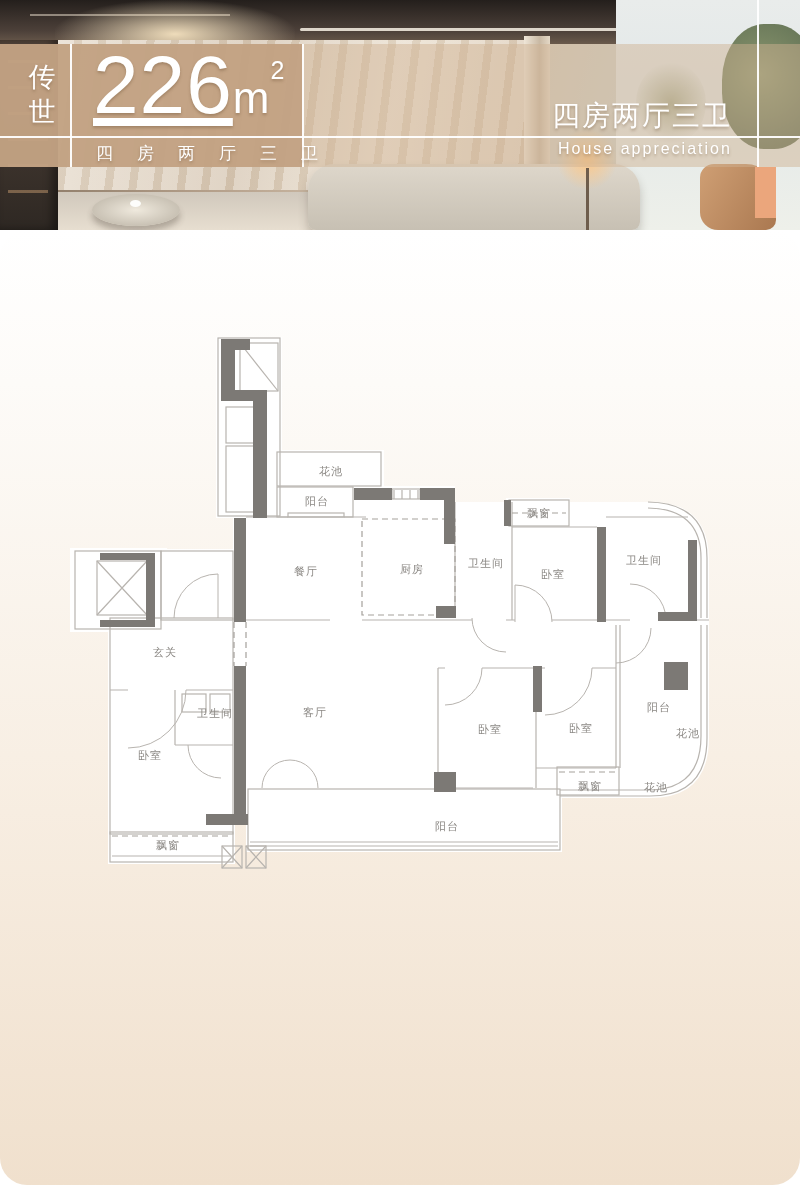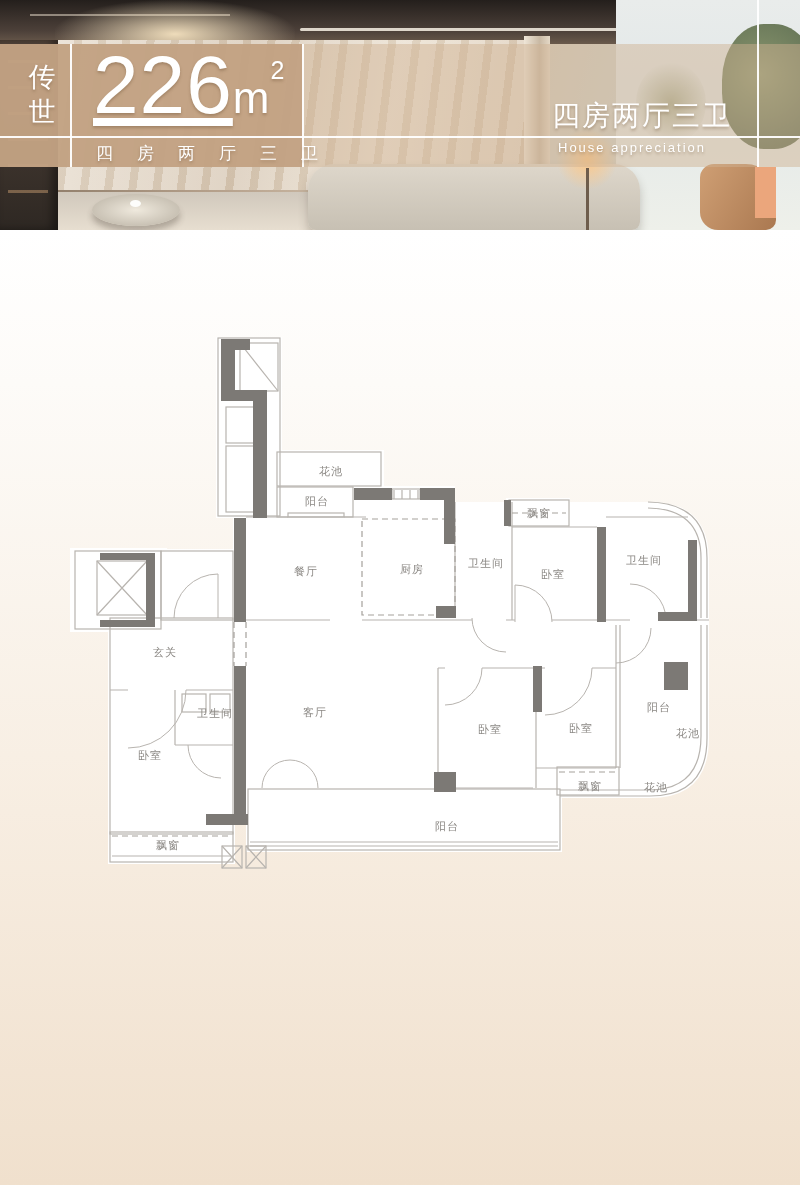--- a/index.html
+++ b/index.html
@@ -56,25 +56,25 @@
 
   .hero-text{position:absolute;color:#fff;z-index:4;text-shadow:0 2px 3px rgba(110,82,55,.4);}
   .series{left:26px;top:60px;width:32px;font-size:27px;line-height:1.3;letter-spacing:0;
           word-break:break-all;text-align:center;}
   .area-row{left:93px;top:44px;display:flex;align-items:flex-end;}
   .area-num{font-size:82px;line-height:1.0;font-weight:400;letter-spacing:1px;text-decoration:underline;}
   .area-unit{font-size:44px;line-height:1.1;padding-bottom:4px;position:relative;}
   .area-unit sup{font-size:25px;position:relative;top:-18px;left:1px;}
   .area-caption{left:96px;top:142px;font-size:17px;letter-spacing:24px;white-space:nowrap;}
   .layout-title{left:552px;top:97px;font-size:28px;letter-spacing:2px;white-space:nowrap;}
-  .layout-sub{left:558px;top:140px;font-size:13px;letter-spacing:2px;white-space:nowrap;}
+  .layout-sub{left:558px;top:140px;font-size:16px;letter-spacing:2px;white-space:nowrap;}
 
   
   .plan-area{position:absolute;left:0;top:230px;width:800px;height:955px;
-        background:linear-gradient(180deg,#ffffff 0%,#fdfbf8 16%,#f8efe4 55%,#f0e0cd 100%);}
+        background:linear-gradient(180deg,#ffffff 0%,#fdfbf8 16%,#f8efe4 55%,#f0e0cd 100%);border-radius:27px;}
   .plan-svg{position:absolute;left:0;top:0;}
 </style>
 </head>
 <body>
 
 <div id="page">
 
   <div class="hero">
     <div class="deco floor-ph"></div>
     <div class="deco ceiling"></div>

